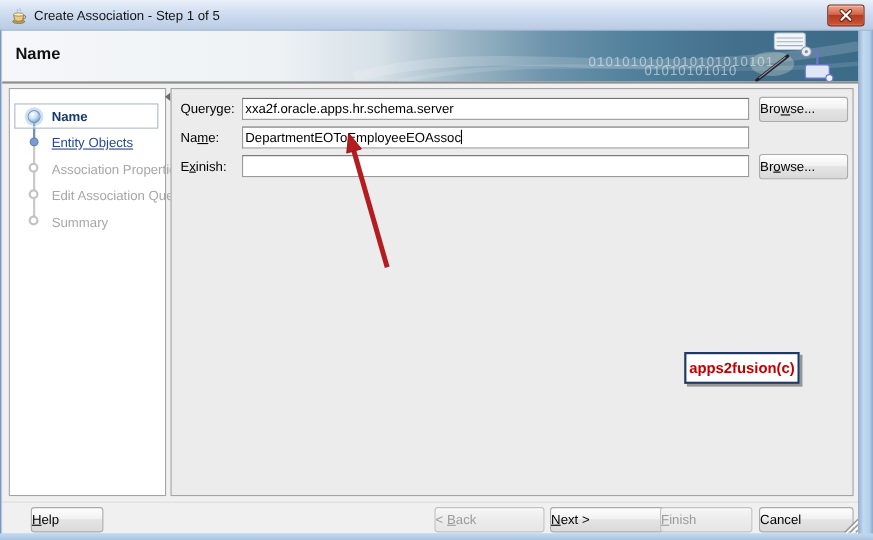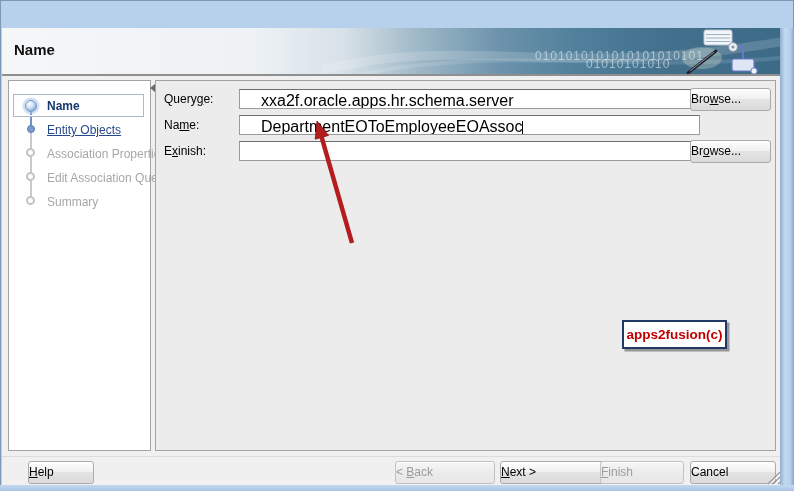--- a/index.html
+++ b/index.html
@@ -50,21 +50,21 @@
   .b-off  { width:9px; height:9px; background:#fff; border:2px solid #c3c3c3; }
   .step-label { font-size:12px; white-space:nowrap; }
   .s-current { left:47px; top:99px; font-weight:bold; color:#15386e; }
   .s-link { left:47px; top:123px; color:#26498c; text-decoration:underline; cursor:pointer; }
   .s-off  { color:#a7a7a7; }
 
   
   .flabel { font-size:12px; color:#000; }
   .mn { text-decoration:underline; }
   .field { background:#fff; border:1px solid #9a9a9a; border-top-color:#6e6e6e;
-    font-size:16px; color:#000; padding:2px 21px; white-space:nowrap; overflow:hidden;margin-left:19px; }
+    font-size:12px; color:#000; padding:2px 2px; white-space:nowrap; overflow:hidden; }
   .caret { display:inline-block; width:1px; height:13px; background:#000; vertical-align:-2px; }
   .btn { border-radius:3px; border:1px solid #ababab; text-align:left; font-size:12px; color:#000;
     background:linear-gradient(#fefefe, #f1f1f1 45%, #e4e4e4 50%, #dadada);
     box-shadow: inset 0 1px 0 #fff; line-height:21px; cursor:pointer; }
   .btn.disabled { color:#9b9b9b; border-color:#c2c2c2; cursor:default;
     background:linear-gradient(#f6f6f6, #ececec 50%, #e6e6e6); }
 
   
   .callout { left:257px; top:240px; width:196px; height:80px; background:#fff;
     border:2px solid #1f3864; box-shadow:2px 2px 2px rgba(0,0,0,.18);
@@ -85,20 +85,36 @@
   .frame-bottom { left:0; top:485px; width:794px; height:6px;
     background:linear-gradient(#c3d9f1,#a9c4e2); }
 </style>
 </head>
 <body>
 
 <div id="frame">
 
   <div class="abs client"></div>
 
+  <div class="abs titlebar">
+    <svg class="abs" style="left:9px;top:6px" width="16" height="16" viewBox="0 0 16 16">
+      <ellipse cx="8" cy="13.6" rx="5.6" ry="1.8" fill="#b99a55" stroke="#8a6a30" stroke-width="0.6"></ellipse>
+      <path d="M3.4 7.2 h9.2 l-0.8 4.2 a3.9 2.6 0 0 1 -7.6 0 z" fill="#e8cd88" stroke="#8a6a30" stroke-width="0.7"></path>
+      <ellipse cx="8" cy="7.2" rx="4.6" ry="1.5" fill="#f7ecc8" stroke="#8a6a30" stroke-width="0.6"></ellipse>
+      <path d="M12.6 8 q2.4 0.4 1.6 2 q-0.7 1.4 -2.6 1.4" fill="none" stroke="#8a6a30" stroke-width="0.9"></path>
+      <path d="M6.5 2.2 q1 1.2 0 2.4 M9 1.6 q1 1.2 0 2.4" fill="none" stroke="#9fb4cc" stroke-width="0.9"></path>
+    </svg>
+    <span class="abs title-text">Create Association - Step 1 of 5</span>
+    <div class="abs close-btn">
+      <svg width="32" height="18" viewBox="0 0 32 18">
+        <path d="M12 5 L20 13 M20 5 L12 13" stroke="#5d1505" stroke-width="3.6" stroke-linecap="round"></path>
+        <path d="M12 5 L20 13 M20 5 L12 13" stroke="#ffffff" stroke-width="2" stroke-linecap="round"></path>
+      </svg>
+    </div>
+  </div>
 
   <div class="abs banner">
     <svg class="abs" style="left:0;top:0" width="778" height="48" viewBox="0 0 778 48">
       <path d="M320,42 C460,6 560,52 778,14" fill="none" stroke="rgba(255,255,255,0.16)" stroke-width="9"></path>
       <path d="M360,46 C500,18 620,44 778,30" fill="none" stroke="rgba(255,255,255,0.12)" stroke-width="4"></path>
       <ellipse cx="700" cy="30" rx="20" ry="11" fill="rgba(255,255,225,0.25)"></ellipse>
       <rect x="702" y="2" width="28" height="15" rx="2" fill="#f3f6f9" stroke="#b7c4d2" stroke-width="1"></rect>
       <path d="M704 6.5 h24 M704 10 h24 M704 13.5 h24" stroke="#9fb0c0" stroke-width="1"></path>
       <path d="M735 19 h6 v12" fill="none" stroke="#6a78c8" stroke-width="2"></path>
       <circle cx="731" cy="19" r="4.5" fill="#e9edf2" stroke="#8593a6" stroke-width="1"></circle>

